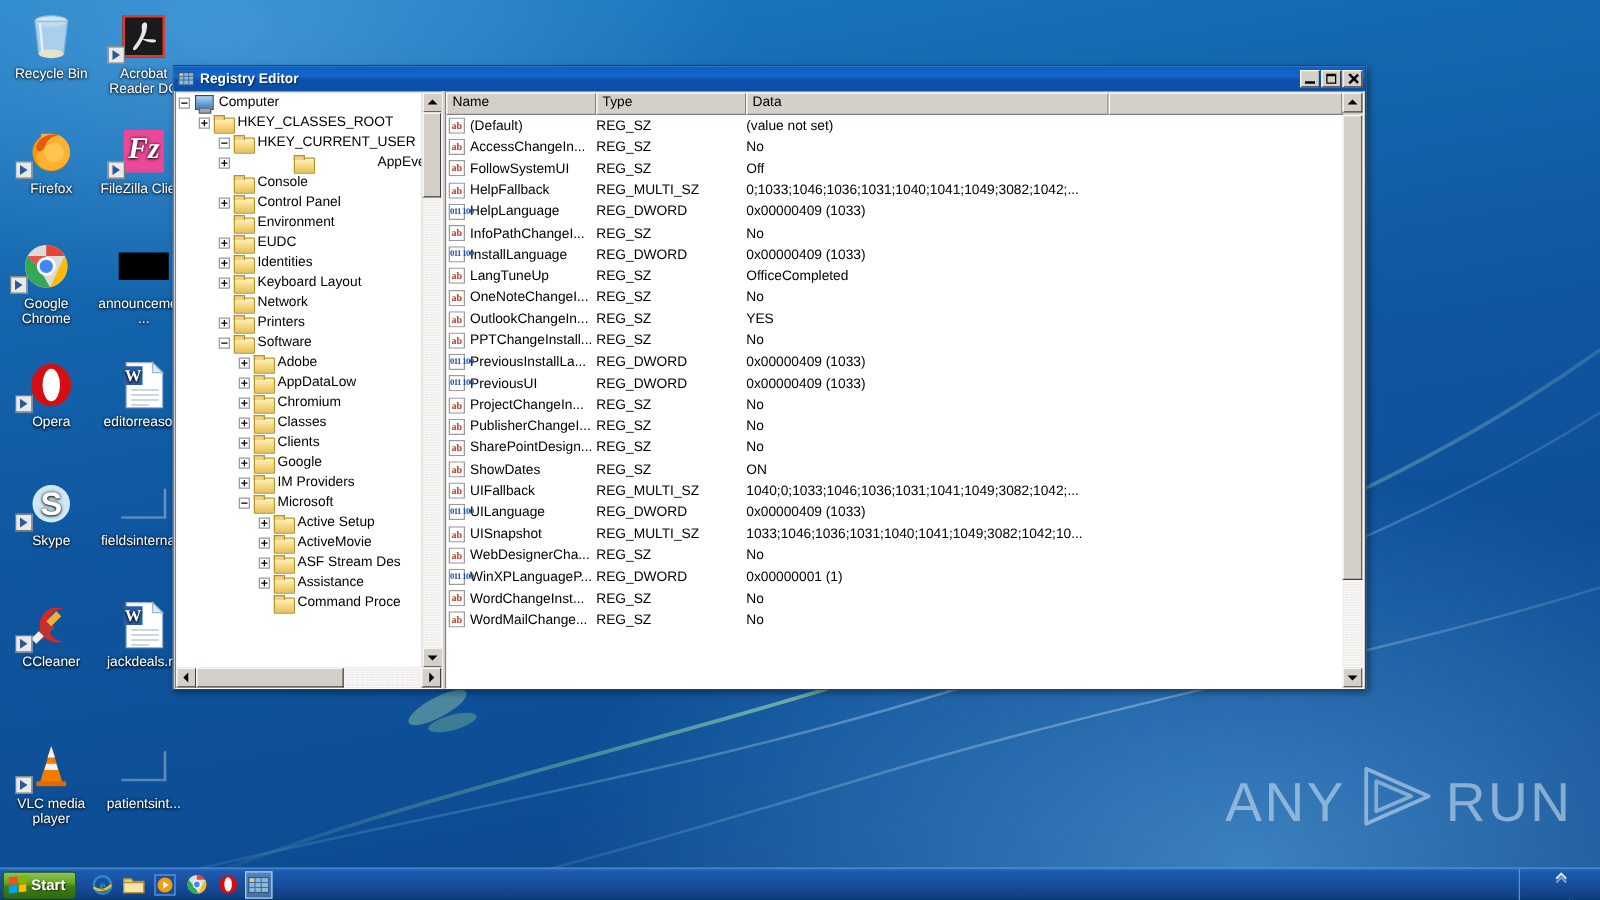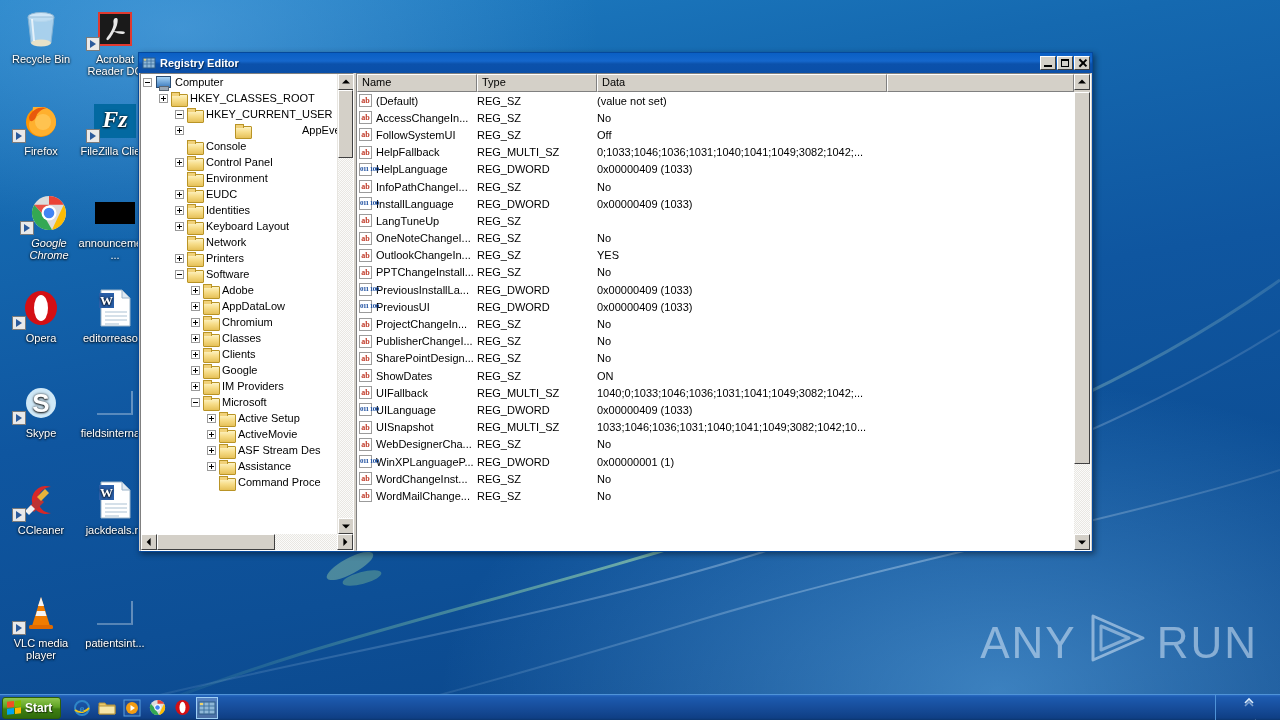--- a/index.html
+++ b/index.html
@@ -252,29 +252,29 @@
         <path d="M7 15 c3 -8 11 -11 18 -9 c-6 1 -10 5 -11 9 c-2 5 -7 6 -7 0 Z" fill="#e8590c"></path>
         <circle cx="21" cy="20" r="8" fill="#ffd36e" opacity="0.55"></circle>
       </svg>
       <div class="shortcut-arrow"></div>
     </div>
     <span class="lbl">Firefox</span>
   </div>
 
   <div class="dicon" style="left:78px; top:98px;">
     <div class="glyph">
-      <div style="position:relative;width:42px;height:34px;background:#0369a1;">
+      <div style="position:relative;width:32px;height:34px;background:#ec4899;">
         <span style="position:absolute;left:0;right:0;top:2px;font:italic bold 24px 'Liberation Serif',serif;color:#fff;text-align:center;">Fz</span>
       </div>
       <div class="shortcut-arrow"></div>
     </div>
     <span class="lbl">FileZilla Client</span>
   </div>
 
-  <div class="dicon" style="left:12px; top:190px;font-style:italic;">
+  <div class="dicon" style="left:0; top:190px;">
     <div class="glyph">
       <svg width="38" height="38" viewBox="0 0 38 38">
         <circle cx="19" cy="19" r="17" fill="#dcdcdc"></circle>
         <path d="M19 2 A17 17 0 0 1 33.8 10.7 L19 10.7 Z" fill="#ea4335"></path>
         <path d="M33.8 10.7 A17 17 0 0 1 22 35.7 L28 23 Z" fill="#fbbc05"></path>
         <path d="M22 35.7 A17 17 0 0 1 4.2 10.7 L13.5 21 Z" fill="#34a853"></path>
         <path d="M4.2 10.7 L19 10.7 L13.5 21 Z" fill="#ea4335" opacity="0.9"></path>
         <circle cx="19" cy="19" r="7.5" fill="#fff"></circle>
         <circle cx="19" cy="19" r="5.3" fill="#4285f4"></circle>
       </svg>
@@ -661,20 +661,21 @@
               <div class="c-data">0x00000409 (1033)</div>
             </div>
             <div class="lv-row">
               <div class="c-name">
                 <span class="vicon ab">
                   <span>ab</span>
                 </span>
                 <span>LangTuneUp</span>
               </div>
               <div class="c-type">REG_SZ</div>
+              <div class="c-data">OfficeCompleted</div>
             </div>
             <div class="lv-row">
               <div class="c-name">
                 <span class="vicon ab">
                   <span>ab</span>
                 </span>
                 <span>OneNoteChangeI...</span>
               </div>
               <div class="c-type">REG_SZ</div>
               <div class="c-data">No</div>

